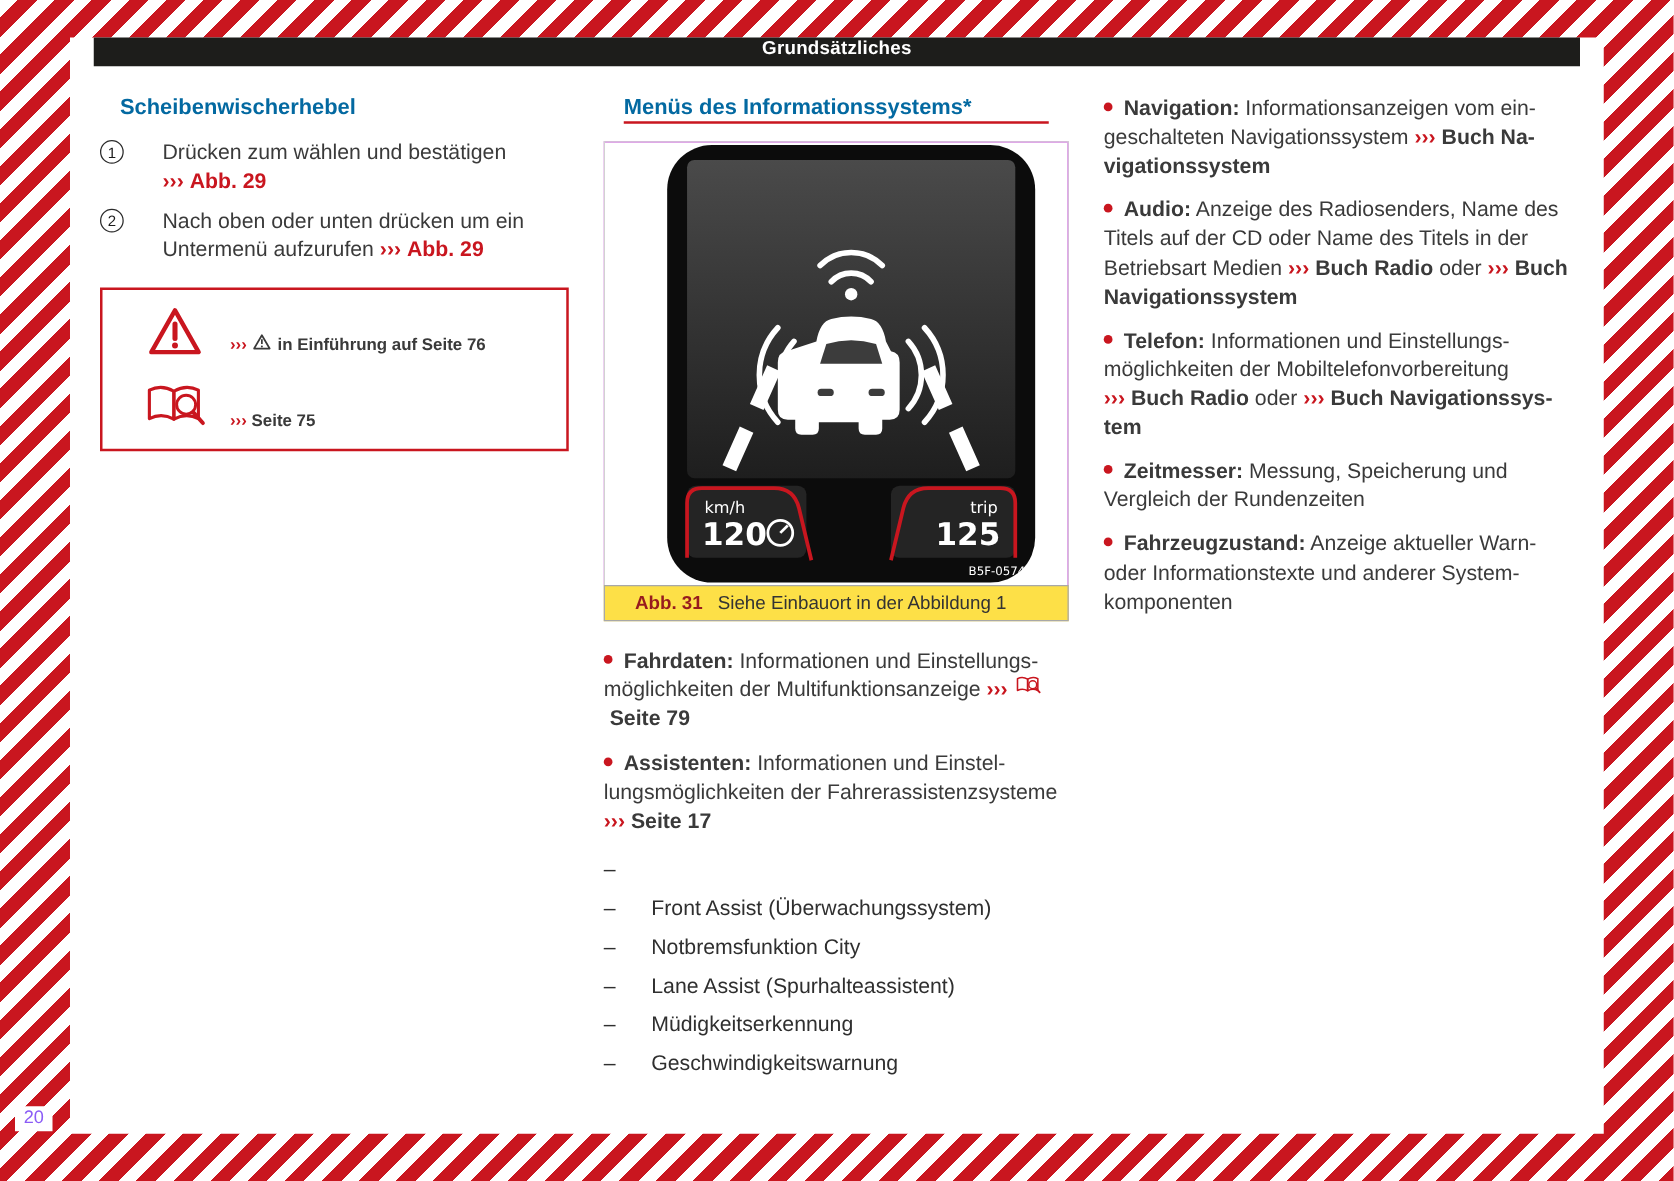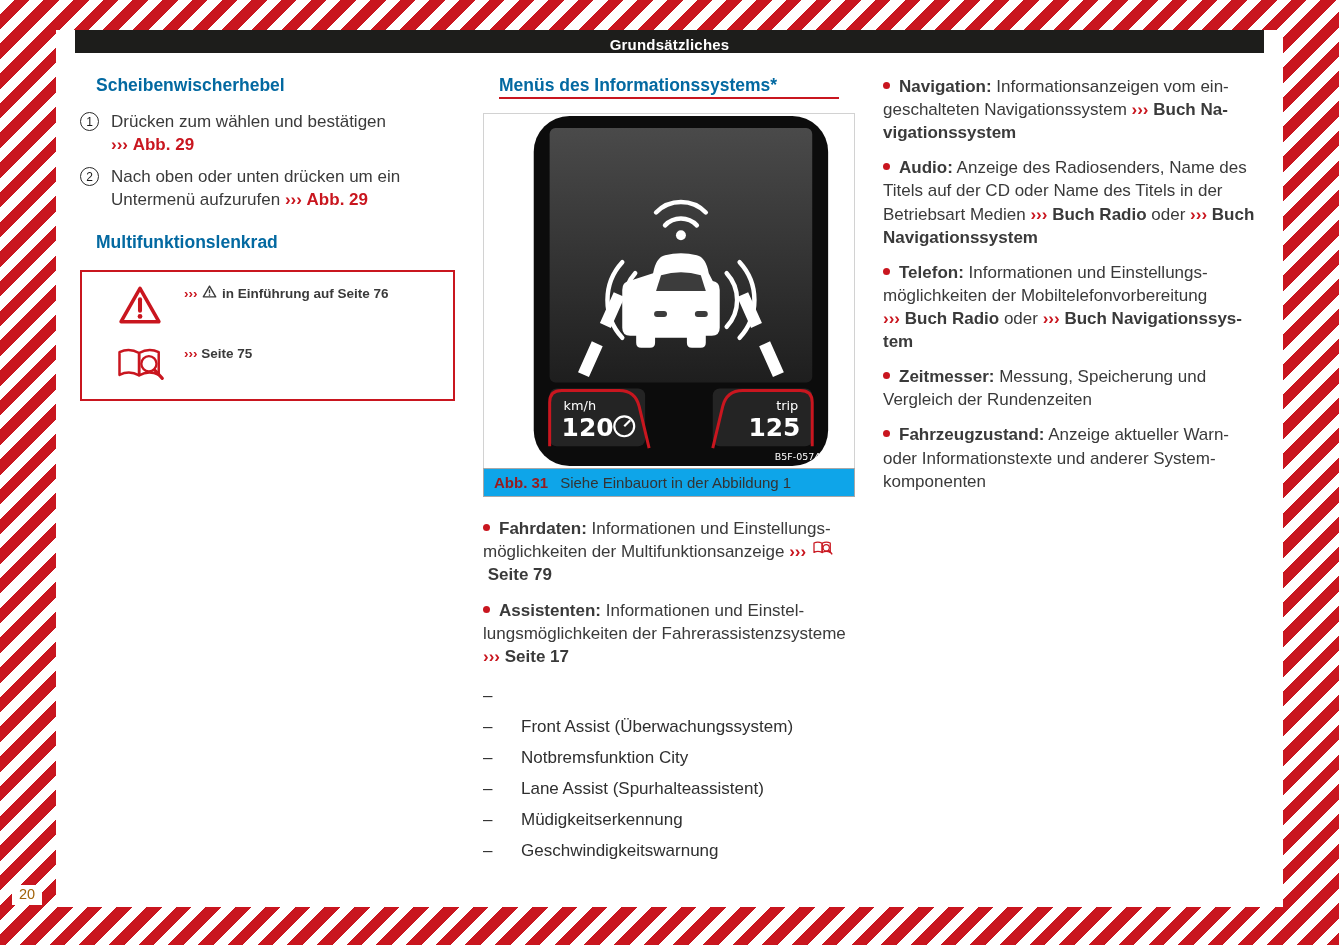--- a/index.html
+++ b/index.html
@@ -12,21 +12,21 @@
   #page-frame {
     position:absolute; inset:0;
     background:repeating-linear-gradient(135deg, #ffffff 0 10px, var(--accent,#c9161f) 10px 21px);
   }
   #content {
     position:absolute; top:30px; left:56px; right:56px; bottom:38px; background:#fff;
   }
   #header-bar {
     position:absolute; top:0; left:19px; right:19px; height:23px;
     background:var(--header_bg,#1d1d1b); color:#fff;
-    display:flex; align-items:flex-end; justify-content:center;
+    display:flex; align-items:flex-start; justify-content:center;
     font-weight:bold; font-size:15px; letter-spacing:0.2px;
   }
   #columns {
     position:absolute; top:45px; left:24px;
     display:grid; grid-template-columns:375px 372px 374px; column-gap:28px;
   }
   .col-heading {
     margin:0 16px 15px; font-size:17.5px; font-weight:bold; color:#0369a1; line-height:1.15;
   }
   .col-heading.h2 { margin-top:20px; }
@@ -44,46 +44,46 @@
     display:inline-block; width:7px; height:7px; border-radius:50%;
     background:var(--accent,#c9161f); margin-right:9px; vertical-align:3px;
   }
   .num-item { display:flex; gap:12px; margin-bottom:9px; }
   .num-circle {
     flex:0 0 auto; width:19px; height:19px; margin-top:2px;
     border:1.5px solid #2a2a2a; border-radius:50%;
     display:flex; align-items:center; justify-content:center;
     font-size:12px; color:#1a1a1a;
   }
-  .num-text { flex:1; }
+  .num-text { flex:1;margin-left:19px; }
   .note-box {
     margin-top:18px; border:2.5px solid var(--accent,#c9161f);
     padding:13px 14px; display:flex; flex-direction:column; gap:20px;
   }
-  .note-row { display:flex; align-items:flex-start; }
+  .note-row { display:flex; align-items:flex-end; }
   .note-icon { flex:0 0 88px; display:flex; justify-content:center; }
   .note-text { font-size:13.5px; font-weight:bold; line-height:1.3; }
   .icon { display:inline-flex; }
   .icon.accent { color:var(--accent,#c9161f); }
   .icon.dark { color:#3a3a3a; }
   .icon.inline { margin:0 1px; }
   .fig { margin:0; border:1px solid #d2d2d2; border-bottom:none; background:#d946ef; }
   .fig svg { display:block; width:100%; height:auto; }
   .fig-caption {
-    border:1px solid #a8a8a8; padding:5px 10px; display:flex; gap:12px;
-    font-size:15px; align-items:baseline; margin-bottom:20px; background:#0ea5e9;
+    border:1px solid #a8a8a8; padding:5px 24px; display:flex; gap:12px;
+    font-size:15px; align-items:baseline; margin-bottom:20px; background:#fde047;
   }
   .caption-label { font-weight:bold; color:var(--caption_label,#971b1e); white-space:nowrap; }
   .caption-text { color:#333; }
   .dash-list { margin-top:16px; }
   .dash-item { display:flex; font-size:17px; line-height:1.36; margin-bottom:8px; color:#2f2f2f; }
   .dash-item .dash { flex:0 0 38px; }
   #page-number {
     position:absolute; left:12px; bottom:40px; background:#fff;
-    padding:1px 7px 3px; font-size:14.5px; color:#a16207;
+    padding:1px 7px 3px; font-size:14.5px; color:#8b5cf6;
   }
   .accent-stroke { stroke:var(--accent,#c9161f); }
 </style>
 </head>
 <body>
 
 <div id="page-frame"></div>
 
 <div id="content">
 
@@ -98,21 +98,20 @@
       <div>
           <div class="num-item">
             <span class="num-circle">1</span>
             <div class="num-text"><span class="seg-n">Drücken zum wählen und bestätigen </span><span class="seg-rb">›››&nbsp;Abb.&nbsp;29</span></div>
           </div>
           <div class="num-item">
             <span class="num-circle">2</span>
             <div class="num-text"><span class="seg-n">Nach oben oder unten drücken um ein Untermenü aufzurufen </span><span class="seg-rb">›››&nbsp;Abb.&nbsp;29</span></div>
           </div>
         </div>
-      <h3 class="col-heading h2">Multifunktionslenkrad</h3>
       <div class="note-box">
           <div class="note-row">
             <span class="note-icon">
               <span class="icon accent">
                 <svg viewBox="0 0 50 45" width="44" height="40">
                   <path d="M25 3.5 46.5 41.5 3.5 41.5Z" fill="none" stroke="currentColor" stroke-width="4" stroke-linejoin="round"></path>
                   <line x1="25" y1="16" x2="25" y2="29" stroke="currentColor" stroke-width="4.6" stroke-linecap="round"></line>
                   <circle cx="25" cy="35.5" r="2.7" fill="currentColor"></circle>
                 </svg>
               </span>

